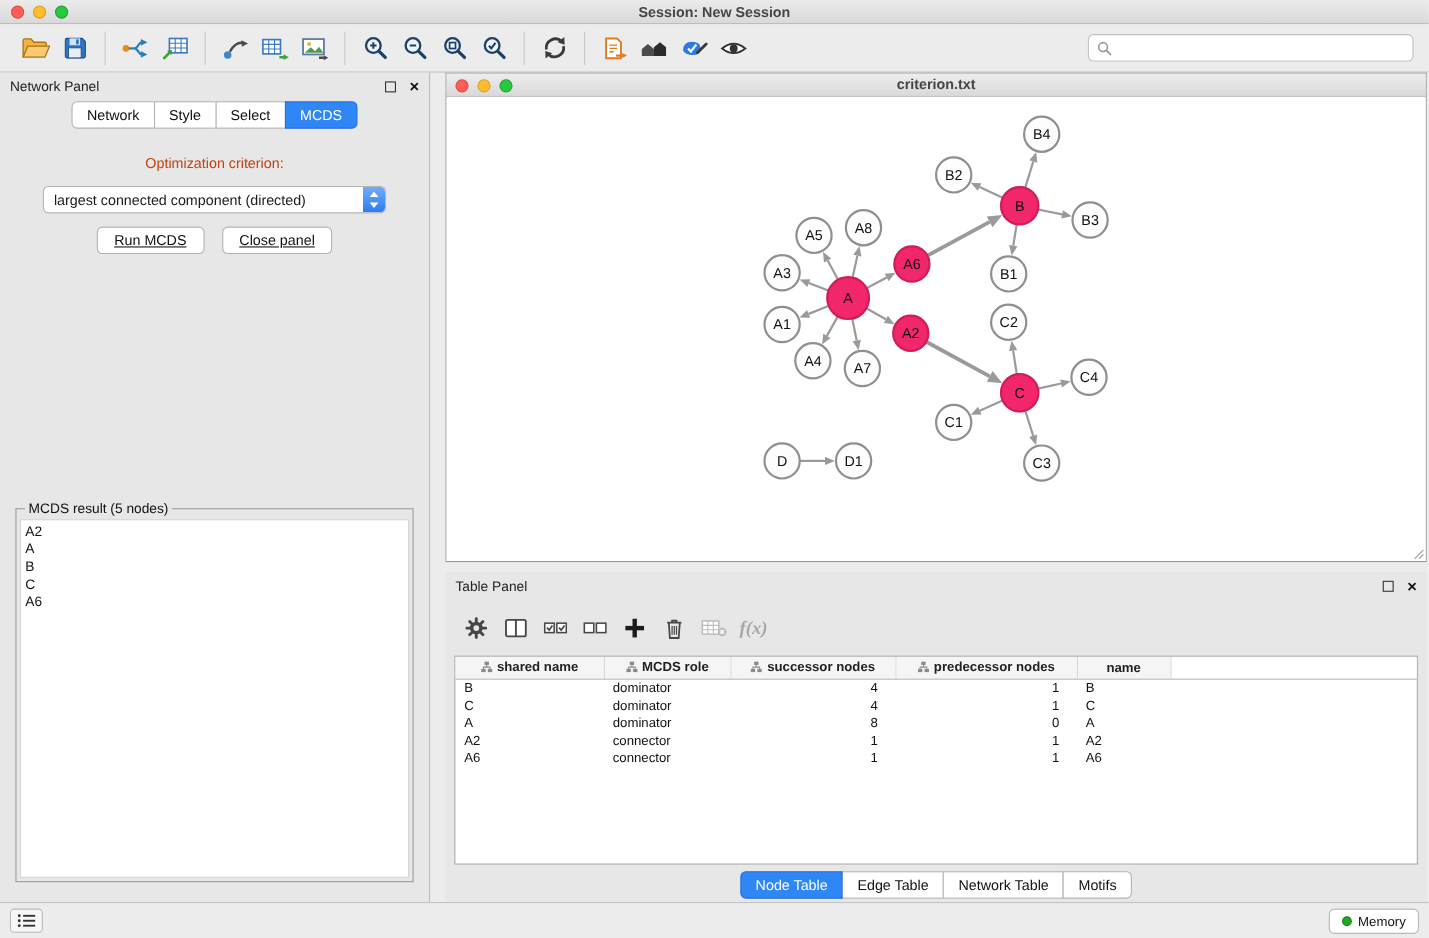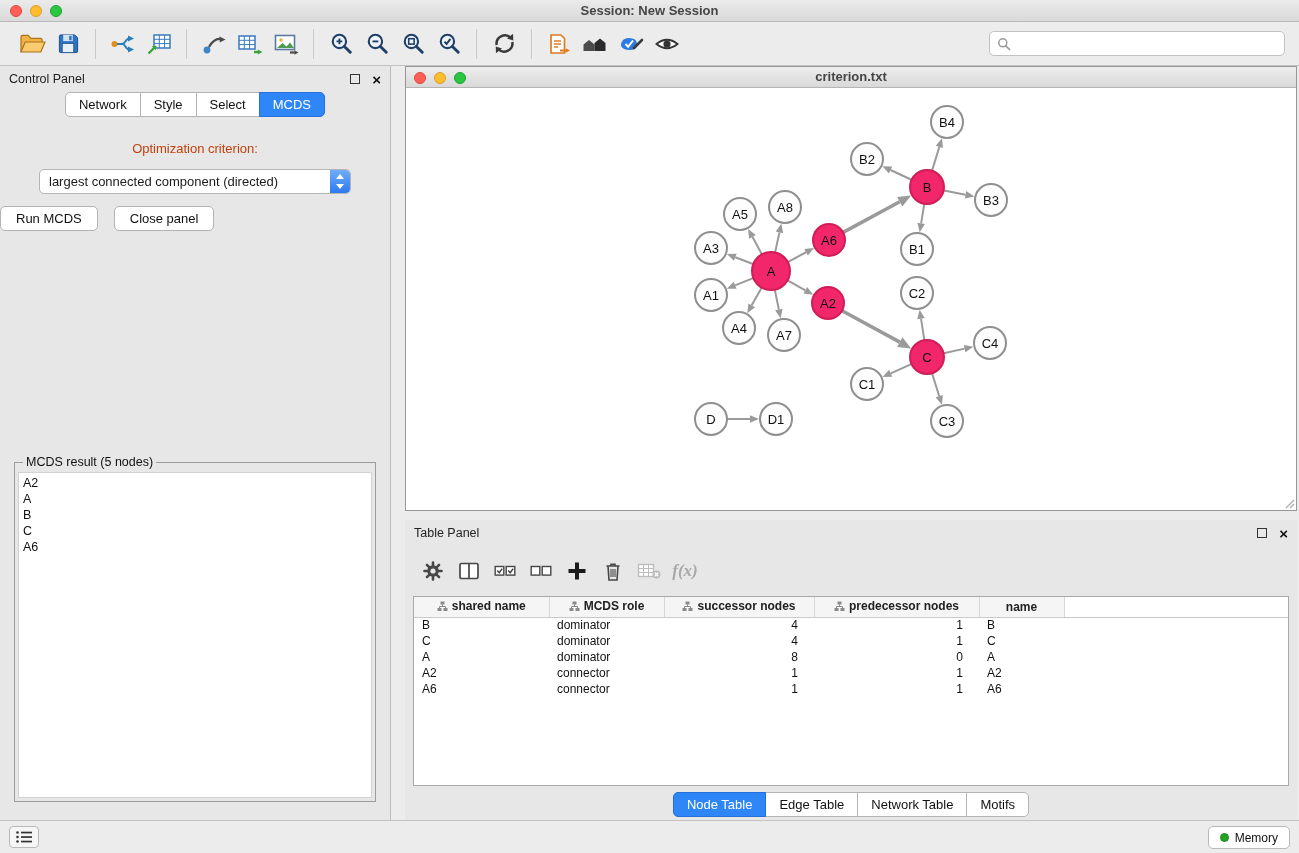--- a/index.html
+++ b/index.html
@@ -46,21 +46,21 @@
   .opt-label{text-align:center;font-size:13px;margin-top:24px;color:#c2410c;}
   .dropdown{position:relative;width:312px;height:25px;margin:13px auto 0;background:#fff;
     border:1px solid #b5b5b5;border-radius:5px;font-size:13px;line-height:23px;padding:0 26px 0 9px;
     white-space:nowrap;overflow:hidden;}
   .stepper{position:absolute;right:0;top:0;bottom:0;width:20px;border-radius:0 4px 4px 0;
     background:linear-gradient(#71acfa,#2d7bef);}
   .stepper:before,.stepper:after{content:"";position:absolute;left:6px;border-left:4px solid transparent;
     border-right:4px solid transparent;}
   .stepper:before{top:4px;border-bottom:5px solid #fff;}
   .stepper:after{bottom:4px;border-top:5px solid #fff;}
-  .btn-row{display:flex;gap:16px;margin-top:12px;}
+  .btn-row{display:flex;justify-content:center;gap:16px;margin-top:12px;text-decoration:underline;}
   .mac-btn{background:#fff;border:1px solid #b3b3b3;border-radius:5px;padding:4px 15px;
     font-size:13px;color:#111;cursor:default;}
   .result-fieldset{position:absolute;left:14px;right:14px;top:389px;bottom:18px;
     border:1px solid #9c9c9c;padding:3px;}
   .result-legend{font-size:12.5px;padding:0 3px;margin-left:5px;color:#111;}
   .result-list{width:100%;height:100%;background:#fff;border:1px solid #d2d2d2;
     overflow:auto;padding:2px 0 0 4px;}
   .result-item{font-size:12.5px;line-height:16px;color:#111;}
 
   
@@ -252,21 +252,21 @@
         <line x1="8.8" y1="8.8" x2="12.5" y2="12.5" stroke="#9a9a9a" stroke-width="1.7" stroke-linecap="round"></line>
       </svg>
       <input class="search-input" type="text" placeholder="" style="">
     </div>
   </div>
 
   <div class="main">
 
     <div class="control-panel">
       <div class="panel-header">
-        <span>Control Panel</span>
+        <span>Network Panel</span>
         <span class="spacer"></span>
         <span class="float-btn"></span>
         <span class="close-btn">×</span>
       </div>
       <div class="seg-row">
         <span class="seg">Network</span>
         <span class="seg">Style</span>
         <span class="seg">Select</span>
         <span class="seg active">MCDS</span>
       </div>

